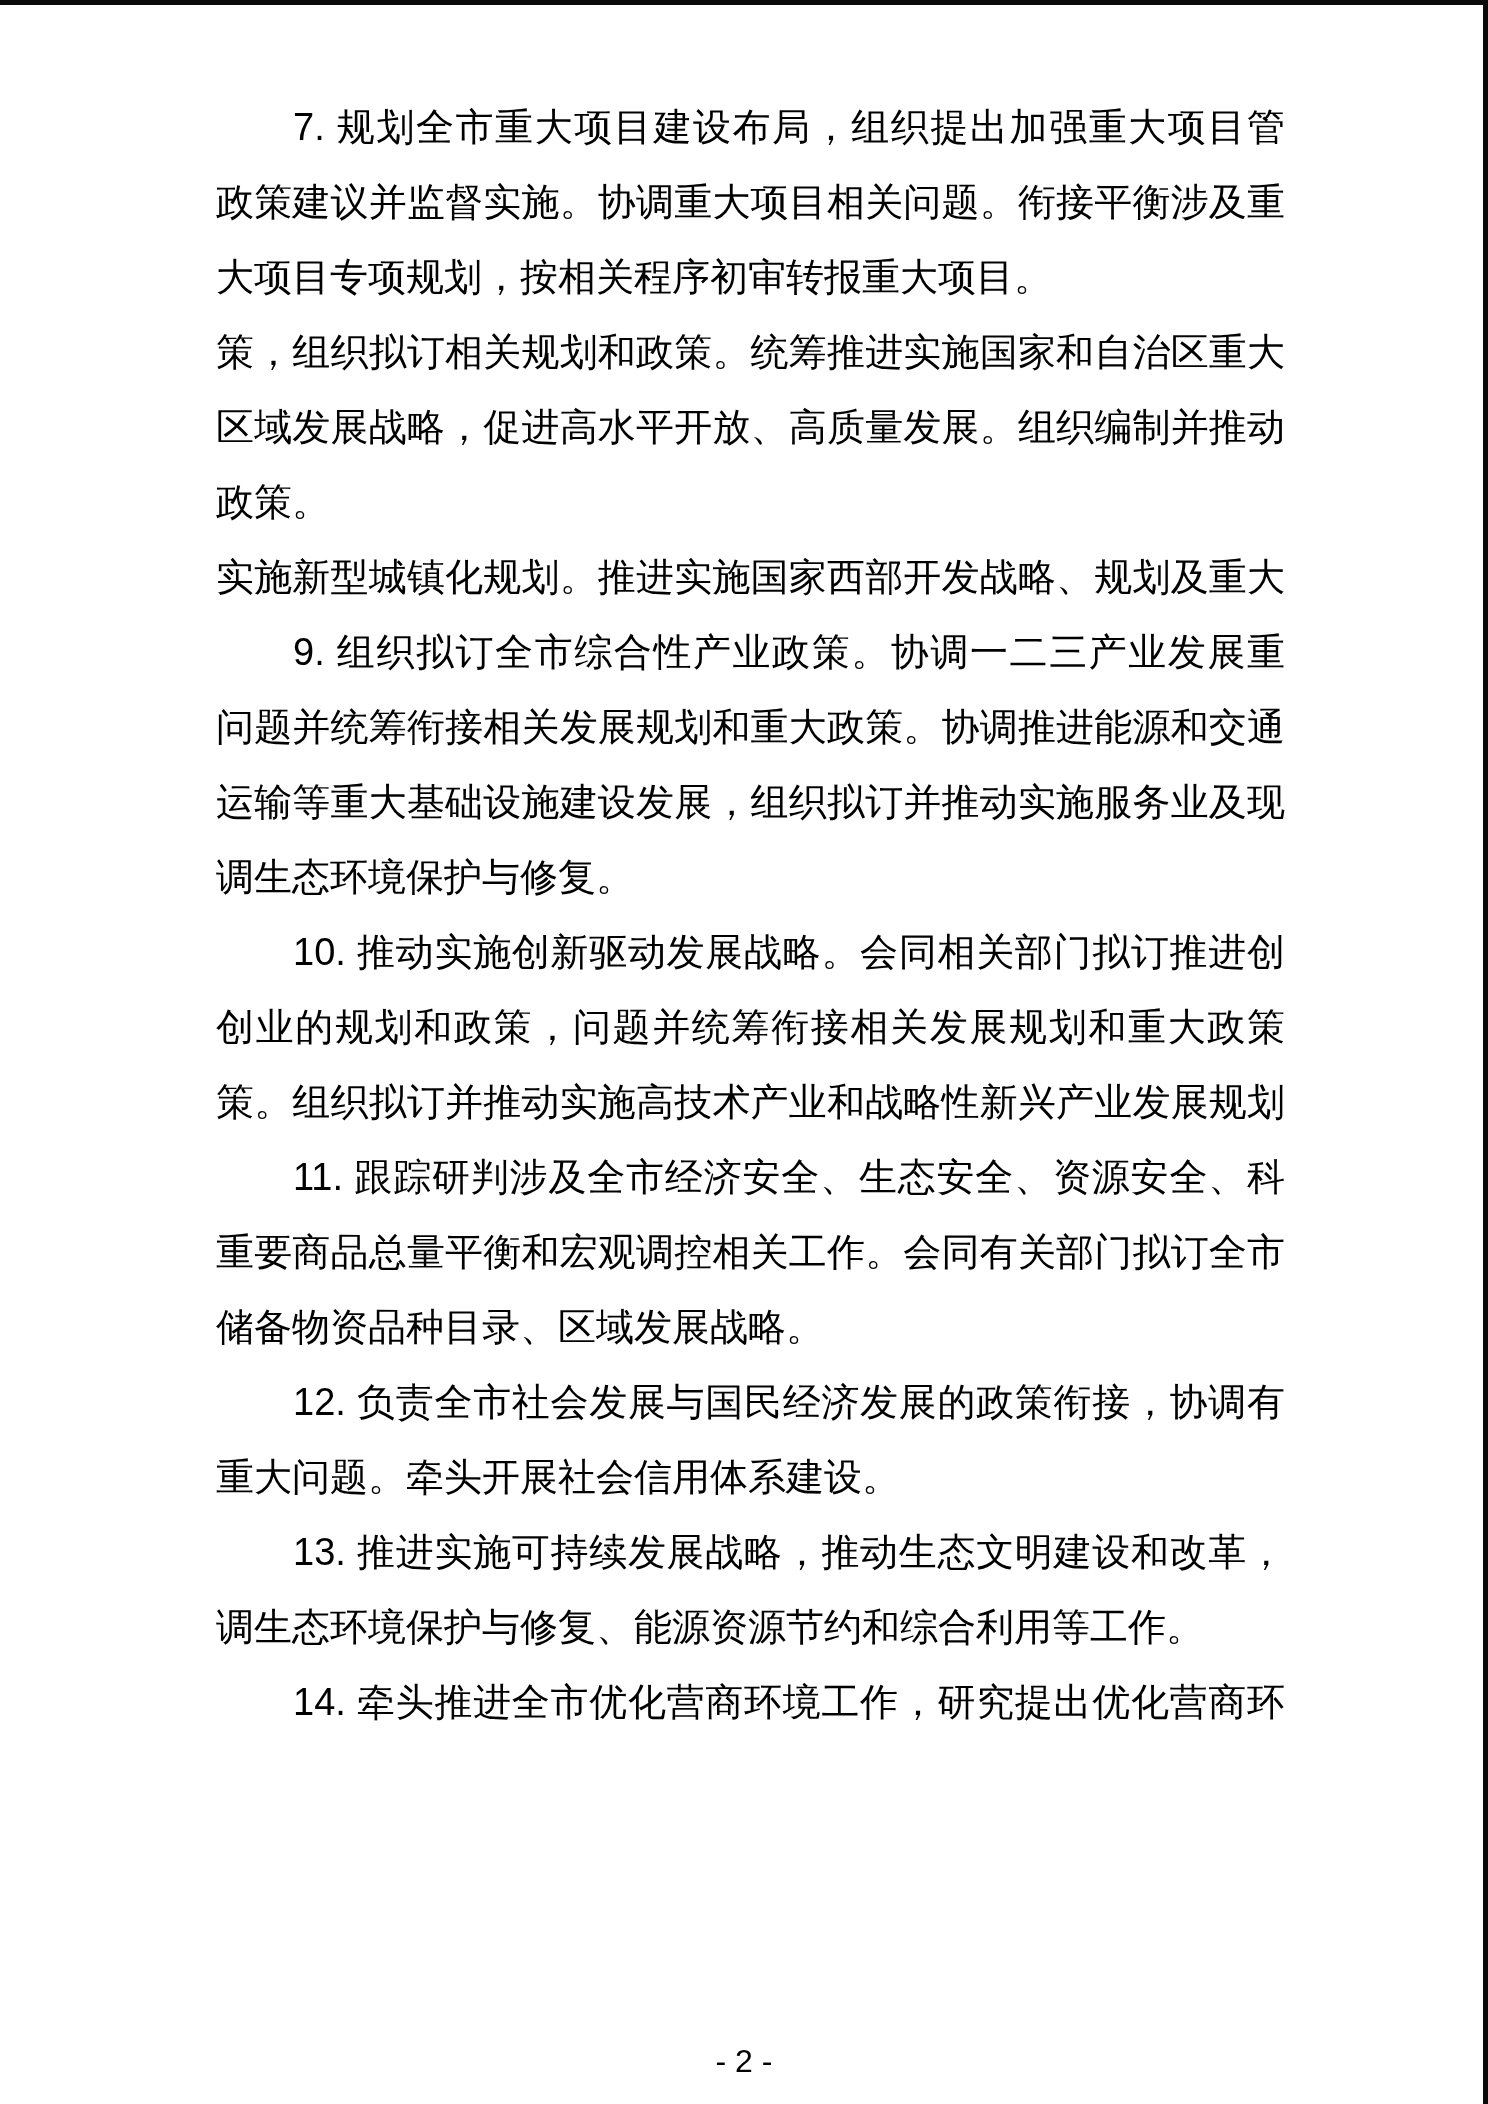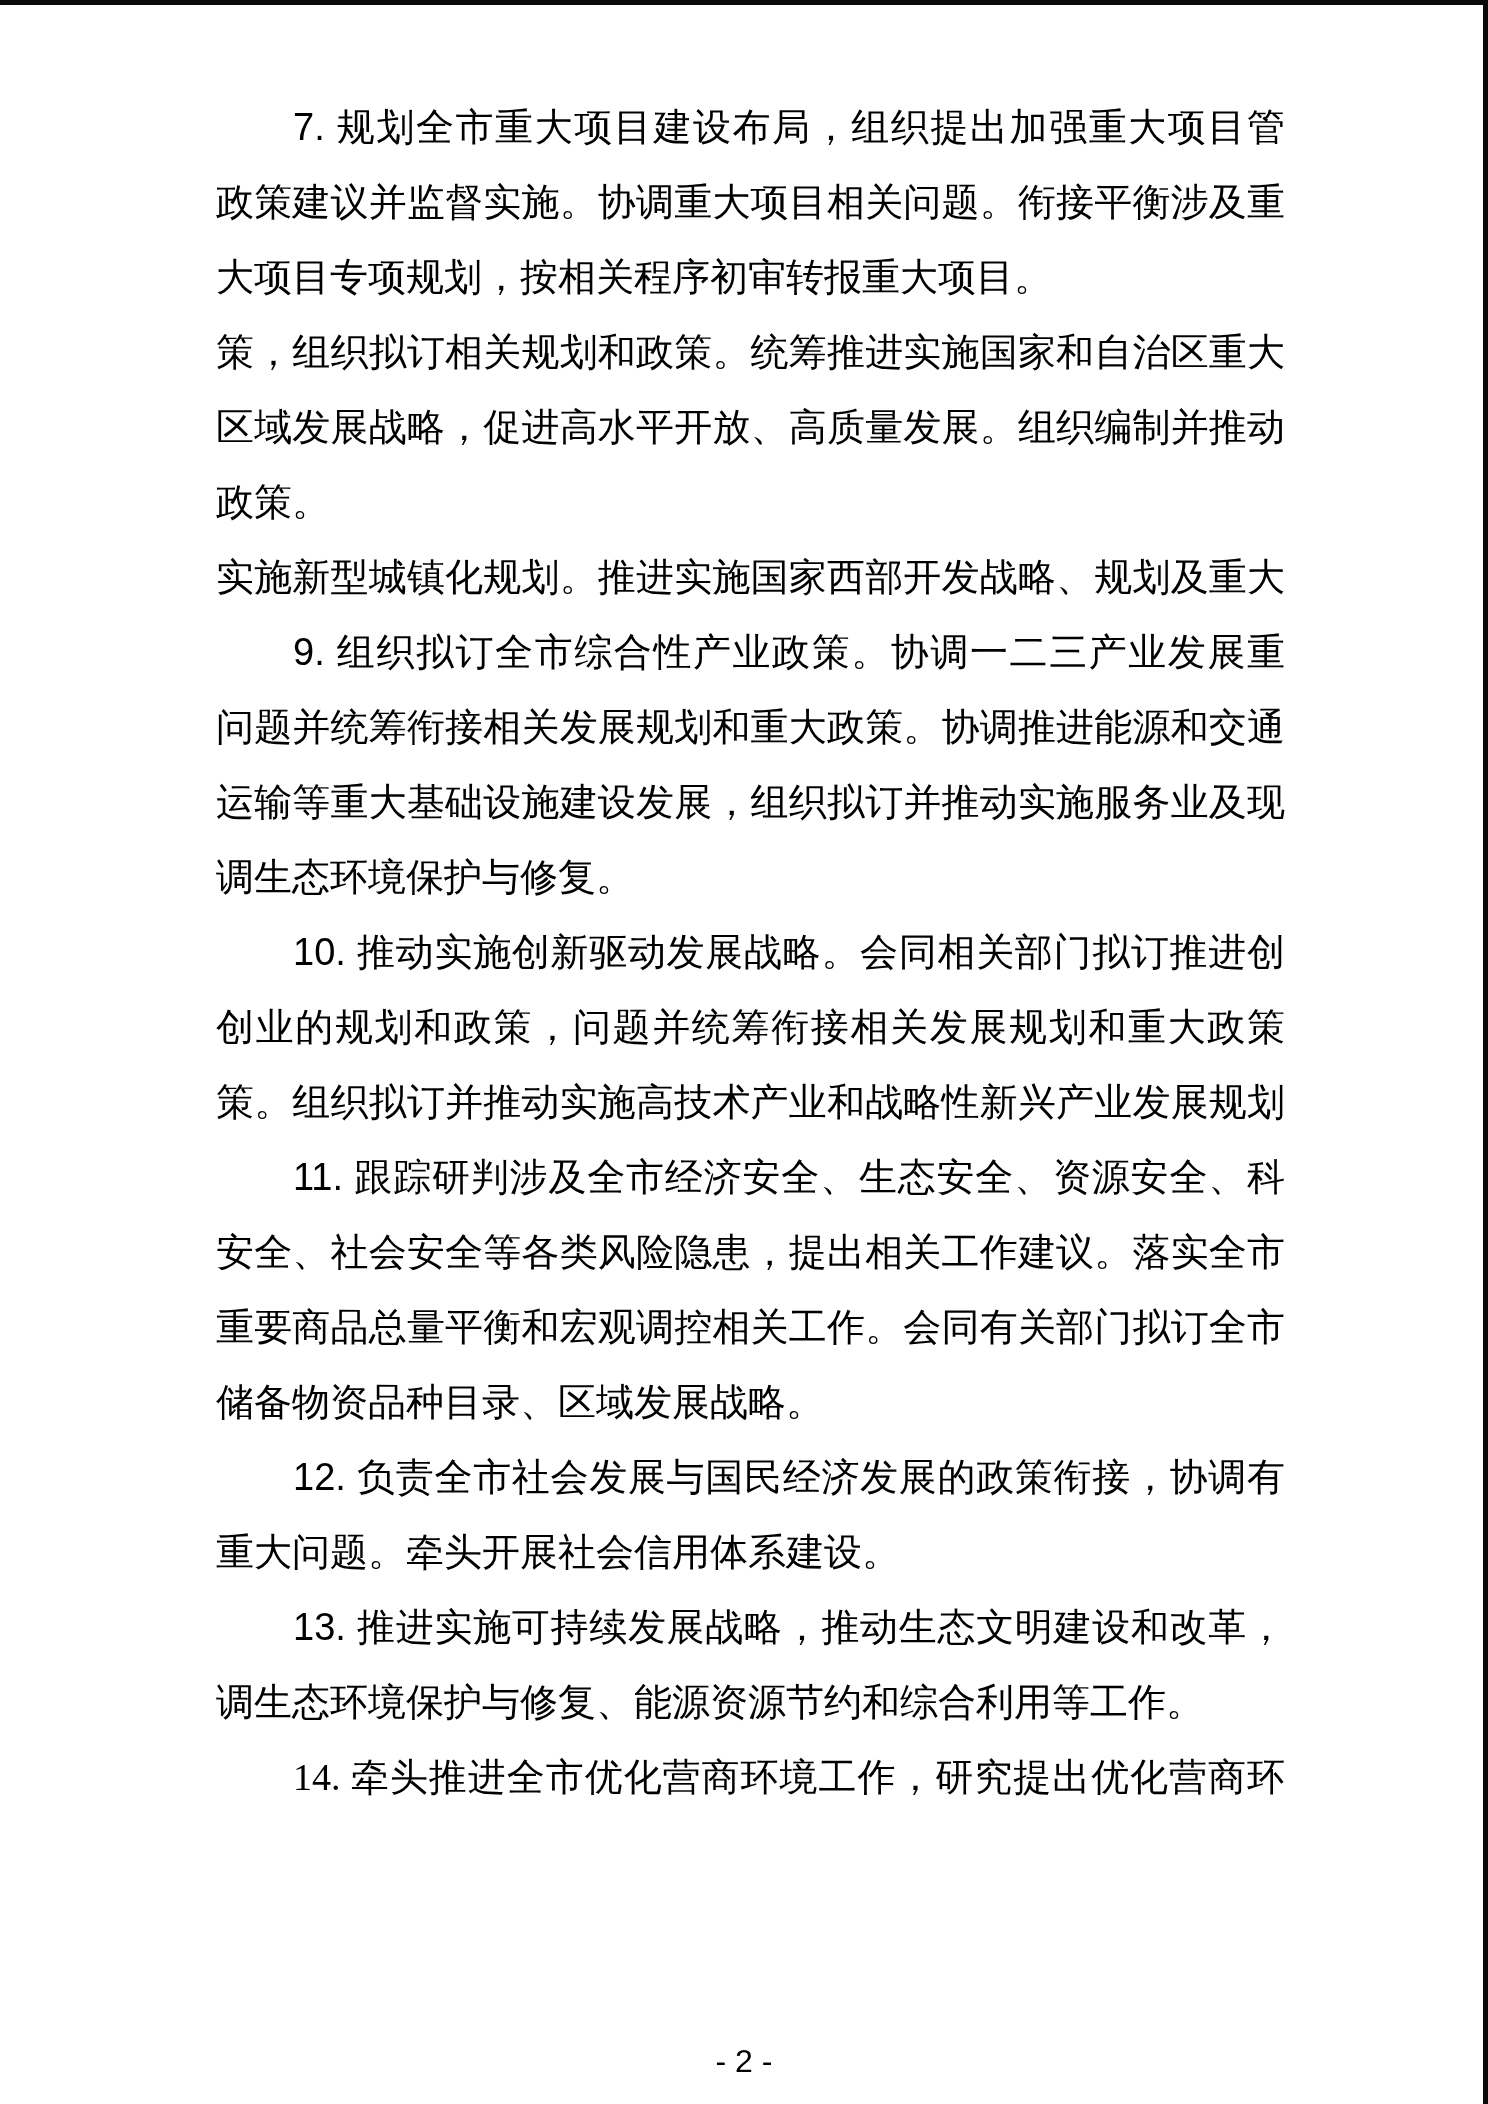--- a/index.html
+++ b/index.html
@@ -33,21 +33,21 @@
     letter-spacing:0;
   }
   .paragraph { margin:0; padding:0; }
   .para-line {
     text-align:justify;
     text-align-last:justify;
     height:75px;
     overflow:hidden;
   }
   .para-line.first { padding-left:77px; }
-  .para-line.last { text-align-last:left;font-family:Liberation Serif, serif; }
+  .para-line.last { text-align-last:left; }
   .para-line.last.justified { text-align-last:justify; }
   .page-footer {
     position:absolute;
     left:0; top:2041px;
     width:1488px;
     text-align:center;
     font-size:32px;
     line-height:40px;
     color:#000000;
   }
@@ -77,21 +77,20 @@
         <div class="para-line">运输等重大基础设施建设发展，组织拟订并推动实施服务业及现</div>
         <div class="para-line last">调生态环境保护与修复。</div>
       </div>
       <div class="paragraph">
         <div class="para-line first">10. 推动实施创新驱动发展战略。会同相关部门拟订推进创新</div>
         <div class="para-line">创业的规划和政策，问题并统筹衔接相关发展规划和重大政策</div>
         <div class="para-line">策。组织拟订并推动实施高技术产业和战略性新兴产业发展规划</div>
       </div>
       <div class="paragraph">
         <div class="para-line first">11. 跟踪研判涉及全市经济安全、生态安全、资源安全、科技</div>
-        <div class="para-line">安全、社会安全等各类风险隐患，提出相关工作建议。落实全市</div>
         <div class="para-line">重要商品总量平衡和宏观调控相关工作。会同有关部门拟订全市</div>
         <div class="para-line last">储备物资品种目录、区域发展战略。</div>
       </div>
       <div class="paragraph">
         <div class="para-line first">12. 负责全市社会发展与国民经济发展的政策衔接，协调有关</div>
         <div class="para-line last">重大问题。牵头开展社会信用体系建设。</div>
       </div>
       <div class="paragraph">
         <div class="para-line first">13. 推进实施可持续发展战略，推动生态文明建设和改革，协</div>
         <div class="para-line last">调生态环境保护与修复、能源资源节约和综合利用等工作。</div>

